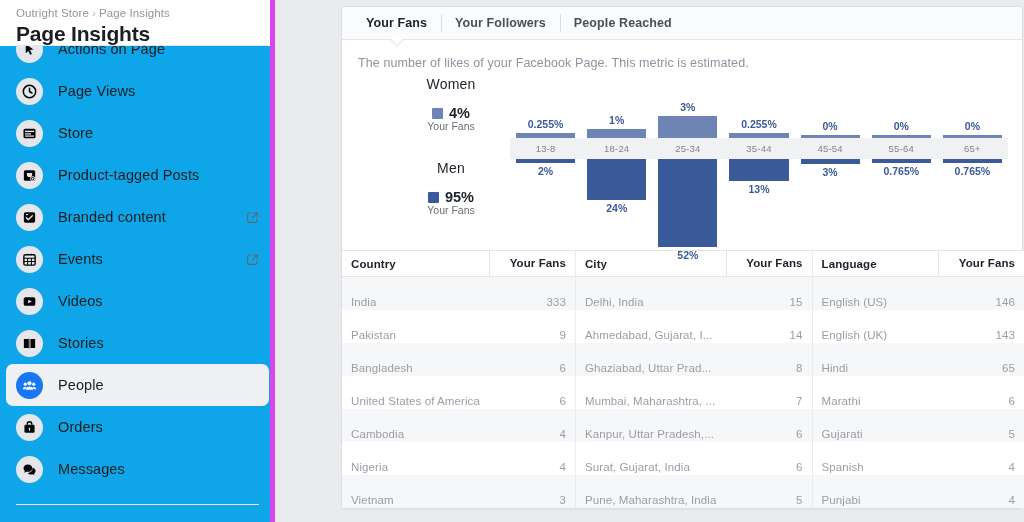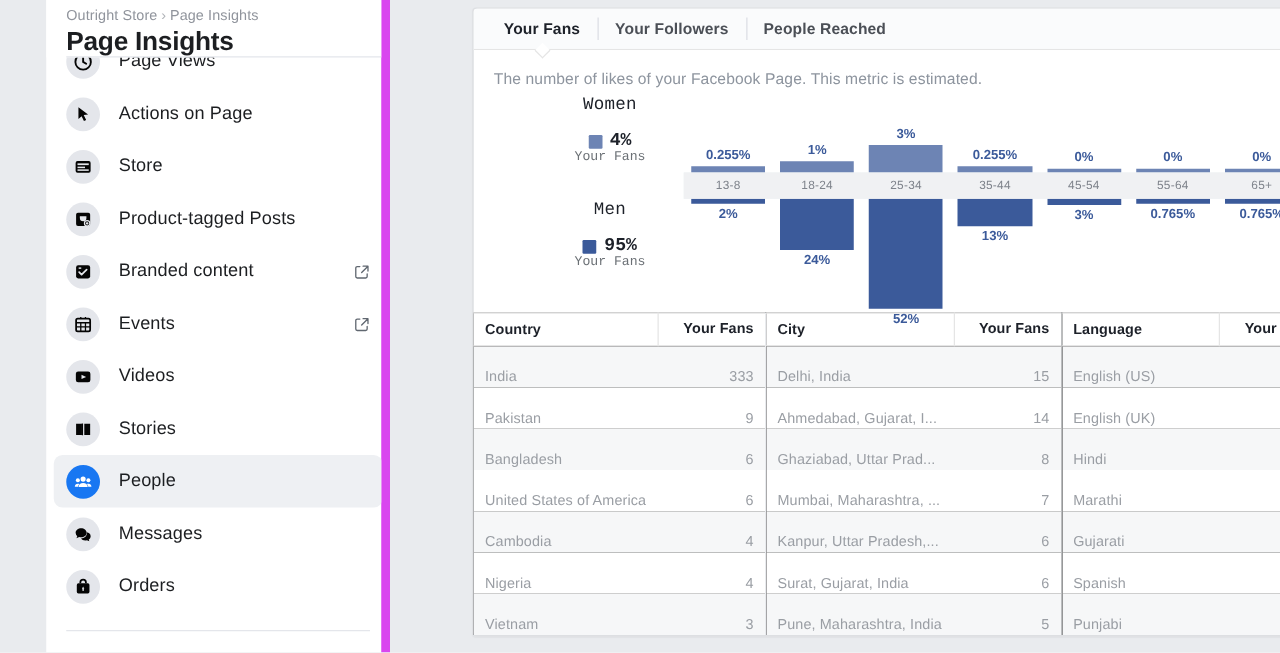--- a/index.html
+++ b/index.html
@@ -9,26 +9,25 @@
     overflow: hidden;
     background: #e9ebee;
     font-family: "Liberation Sans", sans-serif;
     -webkit-font-smoothing: antialiased;
   }
   .app { position: relative; width: 1024px; height: 522px; display: flex; }
 
   
   .sidebar {
     width: 275px; height: 522px;
-    background: #ffffff;
-    border-right: 7px solid #d946ef;
+    background: #0ea5e9;
+    border-right: 5px solid #d946ef;
     position: relative;
     overflow: hidden;
     flex: 0 0 275px;
-    margin-left: 37px;
   }
   .sidebar-scroll { position: absolute; top: 0; left: 0; width: 275px; }
   .sb-header {
     position: absolute; top: 0; left: 0; width: 274px;
     background: #ffffff; z-index: 5;
     padding: 6px 16px 0 16px;
     height: 46px;
   }
   .breadcrumb { font-size: 11.5px; color: #90949c; letter-spacing: .1px; line-height: 14px; }
   .breadcrumb .crumb-sep { margin: 0 3px; color: #b0b3b8; }
@@ -106,21 +105,21 @@
     padding: 16px 0 0 16px;
     letter-spacing: .1px;
   }
 
   
   .demo {
     position: relative;
     height: 180px;
     padding: 0 14px;
   }
-  .legend { position: absolute; left: 44px; top: 6px; width: 130px; text-align: center; font-family: Liberation Mono, monospace; }
+  .legend { position: absolute; left: 44px; top: 6px; width: 130px; text-align: center; }
   .legend-title { font-size: 14px; color: #1d2129; letter-spacing:.2px; }
   .legend-row { display:flex; align-items:center; justify-content:center; margin-top: 13px; }
   .legend-sw { width: 11px; height: 11px; border-radius:1px; margin-right: 6px; }
   .legend-pct { font-size: 14.5px; font-weight: bold; color:#1d2129; }
   .legend-sub { font-size: 10.5px; color: #6b7075; margin-top: -1px; text-align:center; }
   .legend-block { margin-bottom: 2px; }
   .legend-gap { height: 26px; }
 
   .plot {
     position: absolute;
@@ -208,34 +207,34 @@
       <div class="page-title">Page Insights</div>
     </div>
     <div class="sb-divider"></div>
 
     <div class="sidebar-scroll">
       <div class="nav-list">
 
         <div class="nav-item">
           <span class="nav-icon">
             <svg width="15" height="15" viewBox="0 0 16 16">
+                <path d="M4 2l8.2 6.1-3.7.5 2.1 4.1-1.9.9-2-4.1-2.7 2.5z" fill="currentColor"></path>
+              </svg>
+          </span>
+          <span class="nav-label">Actions on Page</span>
+        </div>
+
+        <div class="nav-item">
+          <span class="nav-icon">
+            <svg width="15" height="15" viewBox="0 0 16 16">
                 <circle cx="8" cy="8" r="6.6" fill="none" stroke="currentColor" stroke-width="1.6"></circle>
                 <path d="M8 4.4V8l2.6 1.6" stroke="currentColor" stroke-width="1.6" fill="none" stroke-linecap="round"></path>
               </svg>
           </span>
           <span class="nav-label">Page Views</span>
-        </div>
-
-        <div class="nav-item">
-          <span class="nav-icon">
-            <svg width="15" height="15" viewBox="0 0 16 16">
-                <path d="M4 2l8.2 6.1-3.7.5 2.1 4.1-1.9.9-2-4.1-2.7 2.5z" fill="currentColor"></path>
-              </svg>
-          </span>
-          <span class="nav-label">Actions on Page</span>
         </div>
 
         <div class="nav-item">
           <span class="nav-icon">
             <svg width="15" height="15" viewBox="0 0 16 16">
                 <rect x="1.6" y="3" width="12.8" height="10" rx="1.6" fill="currentColor"></rect>
                 <rect x="3.2" y="5" width="9.6" height="1.5" fill="#e4e6eb"></rect>
                 <rect x="3.2" y="7.8" width="6.4" height="1.3" fill="#e4e6eb"></rect>
                 <rect x="3.2" y="10.1" width="9.6" height="1.3" fill="#e4e6eb"></rect>
               </svg>
@@ -319,37 +318,37 @@
                 <path d="M0.9 12.1c0-1.5 1.1-2.4 2.6-2.4.5 0 .9.1 1.3.2-.7.6-1.1 1.4-1.2 2.2z" fill="currentColor"></path>
                 <path d="M15.1 12.1c0-1.5-1.1-2.4-2.6-2.4-.5 0-.9.1-1.3.2.7.6 1.1 1.4 1.2 2.2z" fill="currentColor"></path>
               </svg>
           </span>
           <span class="nav-label">People</span>
         </div>
 
         <div class="nav-item">
           <span class="nav-icon">
             <svg width="15" height="15" viewBox="0 0 16 16">
-                <path d="M1.6 6.6c0-2.3 2.2-3.9 4.7-3.9s4.7 1.6 4.7 3.9-2.2 3.9-4.7 3.9c-.6 0-1.2-.1-1.7-.2L2.3 11.4l.7-1.9A4 4 0 0 1 1.6 6.6z" fill="currentColor"></path>
-                <path d="M14.4 9.4c0-1.8-1.5-3-3.3-3.2.1.3.1.6.1.9 0 2.5-2.3 4.3-5 4.5.7 1 2.1 1.7 3.6 1.7.5 0 1-.1 1.4-.2l2.1.8-.5-1.5c1-.6 1.6-1.6 1.6-2.6z" fill="currentColor"></path>
-              </svg>
-          </span>
-          <span class="nav-label">Messages</span>
-        </div>
-
-        <div class="nav-item">
-          <span class="nav-icon">
-            <svg width="15" height="15" viewBox="0 0 16 16">
                 <path d="M5.6 5V4.2a2.4 2.4 0 0 1 4.8 0V5" fill="none" stroke="currentColor" stroke-width="1.5"></path>
                 <rect x="2.6" y="5" width="10.8" height="8.6" rx="1.4" fill="currentColor"></rect>
                 <path d="M8 7.6l1 1.9h-2z" fill="#e4e6eb"></path>
                 <rect x="7.4" y="9.2" width="1.2" height="2.2" fill="#e4e6eb"></rect>
               </svg>
           </span>
           <span class="nav-label">Orders</span>
+        </div>
+
+        <div class="nav-item">
+          <span class="nav-icon">
+            <svg width="15" height="15" viewBox="0 0 16 16">
+                <path d="M1.6 6.6c0-2.3 2.2-3.9 4.7-3.9s4.7 1.6 4.7 3.9-2.2 3.9-4.7 3.9c-.6 0-1.2-.1-1.7-.2L2.3 11.4l.7-1.9A4 4 0 0 1 1.6 6.6z" fill="currentColor"></path>
+                <path d="M14.4 9.4c0-1.8-1.5-3-3.3-3.2.1.3.1.6.1.9 0 2.5-2.3 4.3-5 4.5.7 1 2.1 1.7 3.6 1.7.5 0 1-.1 1.4-.2l2.1.8-.5-1.5c1-.6 1.6-1.6 1.6-2.6z" fill="currentColor"></path>
+              </svg>
+          </span>
+          <span class="nav-label">Messages</span>
         </div>
 
         <div class="sb-bottom-divider"></div>
       </div>
     </div>
   </nav>
 
   <main class="main">
     <section class="card">
 

